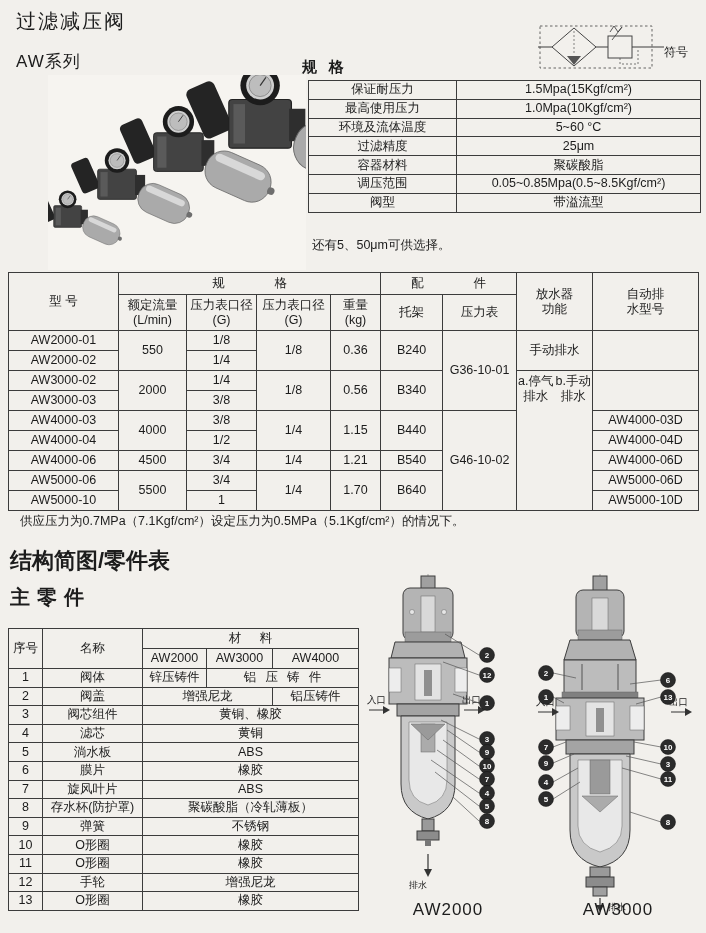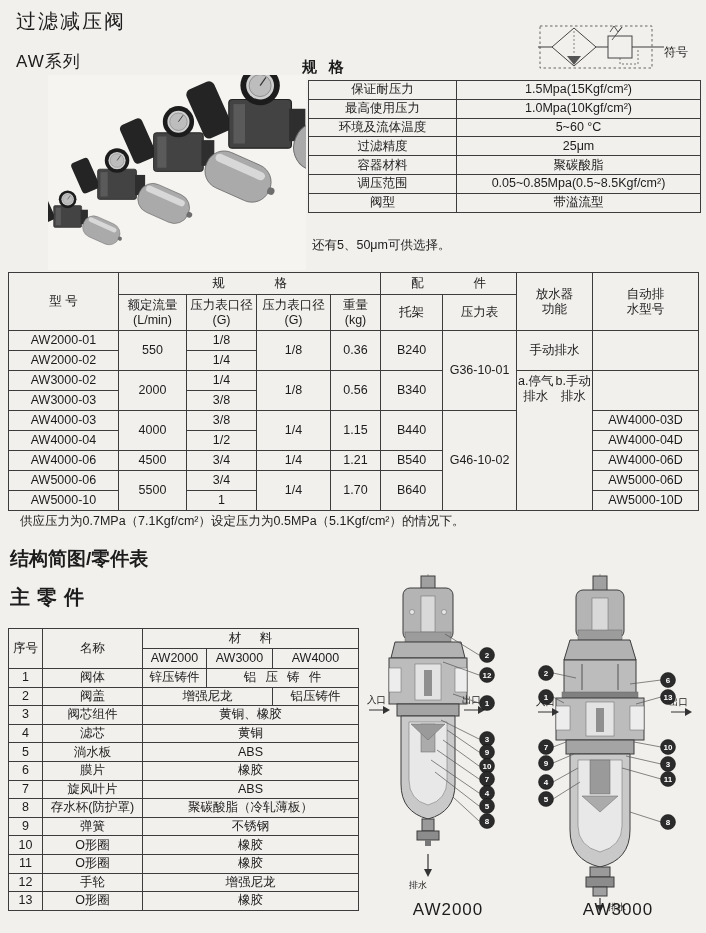--- a/index.html
+++ b/index.html
@@ -5,21 +5,21 @@
   html,body{margin:0;padding:0;background:#d8d8d4;}
   #page{position:relative;width:706px;height:933px;background:#f2f0ec;
         font-family:"Liberation Sans","DejaVu Sans",sans-serif;color:#1c1c1c;overflow:hidden;}
   .abs{position:absolute;}
   .title{left:16px;top:8px;font-size:20px;font-weight:normal;letter-spacing:2px;}
   .series{left:16px;top:50px;font-size:17px;letter-spacing:1px;}
   .sym-label{left:664px;top:44px;font-size:12px;text-align:right;}
   .spec-head{left:302px;top:58px;font-size:15px;font-weight:bold;word-spacing:0.5em;}
   .spec-note{left:312px;top:237px;font-size:12.5px;}
   .footnote{left:20px;top:513px;font-size:12.5px;}
-  .struct-head{left:10px;top:546px;font-size:19px;font-weight:bold;}
+  .struct-head{left:10px;top:546px;font-size:22px;font-weight:bold;}
   .parts-sub{left:10px;top:584px;font-size:20px;font-weight:600;letter-spacing:0.35em;}
   .caption{font-size:17px;text-align:center;letter-spacing:1px;}
   table{border-collapse:collapse;table-layout:fixed;}
   td{border:1px solid #3c3c3c;text-align:center;vertical-align:middle;
      font-size:12.5px;padding:0;overflow:hidden;line-height:1.2;}
   .spec-table{left:308px;top:80px;width:392px;}
   .spec-table td{height:17.8px;}
   .model-table{left:8px;top:272px;width:690px;}
   .model-table td.h1{height:21px;}
   .model-table td.h2{height:35px;}

